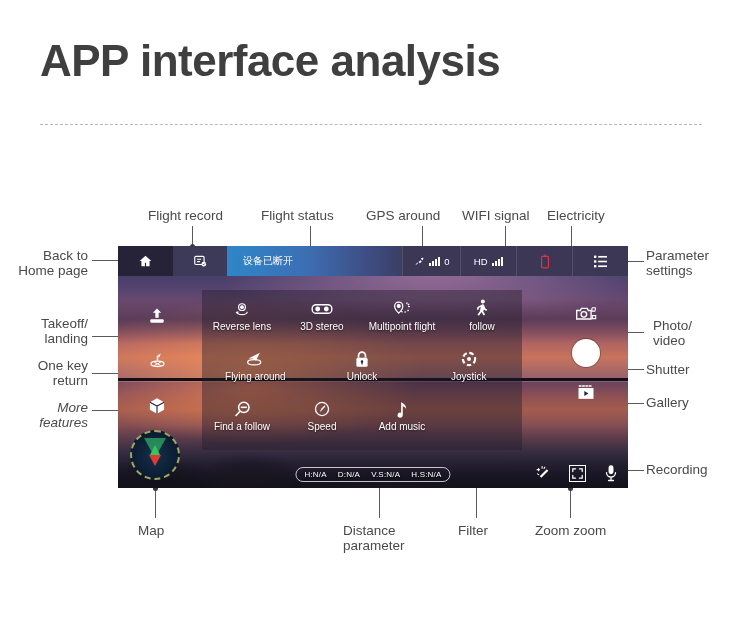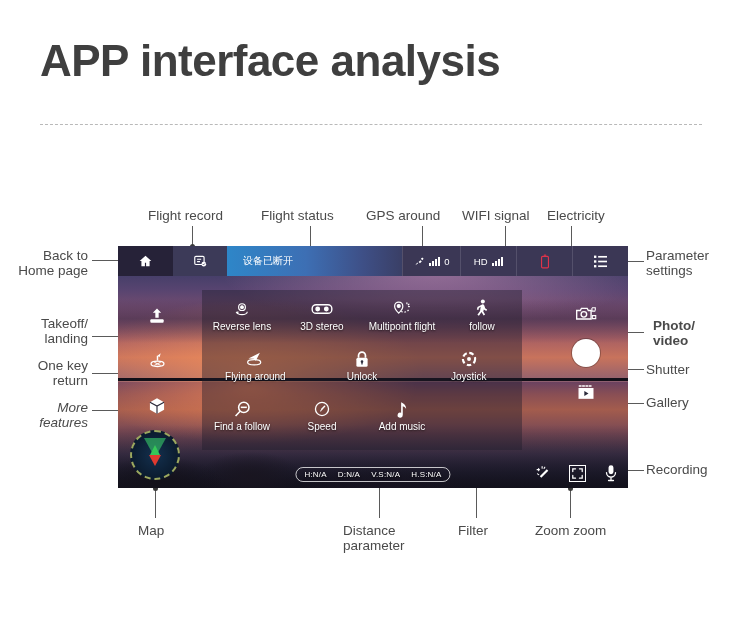--- a/index.html
+++ b/index.html
@@ -308,21 +308,21 @@
   <div class="anno right-al" style="left:8px; top:400px; width:80px;font-style:italic;">More
 features</div>
   <div class="lead-h" style="left:92px; top:410px; width:44px;"></div>
   <div class="dot" style="left:134px; top:408px;"></div>
 
   <div class="anno" style="left:646px; top:248px;">Parameter
 settings</div>
   <div class="lead-h" style="left:614px; top:261px; width:30px;"></div>
   <div class="dot" style="left:610px; top:259px;"></div>
 
-  <div class="anno" style="left:653px; top:318px;font-weight:bold;">Photo/
+  <div class="anno" style="left:653px; top:318px;">Photo/
 video</div>
   <div class="lead-h" style="left:604px; top:332px; width:40px;"></div>
   <div class="dot" style="left:600px; top:330px;"></div>
 
   <div class="anno" style="left:646px; top:362px;">Shutter</div>
   <div class="lead-h" style="left:604px; top:369px; width:40px;"></div>
   <div class="dot" style="left:600px; top:367px;"></div>
 
   <div class="anno" style="left:646px; top:395px;">Gallery</div>
   <div class="lead-h" style="left:604px; top:403px; width:40px;"></div>

